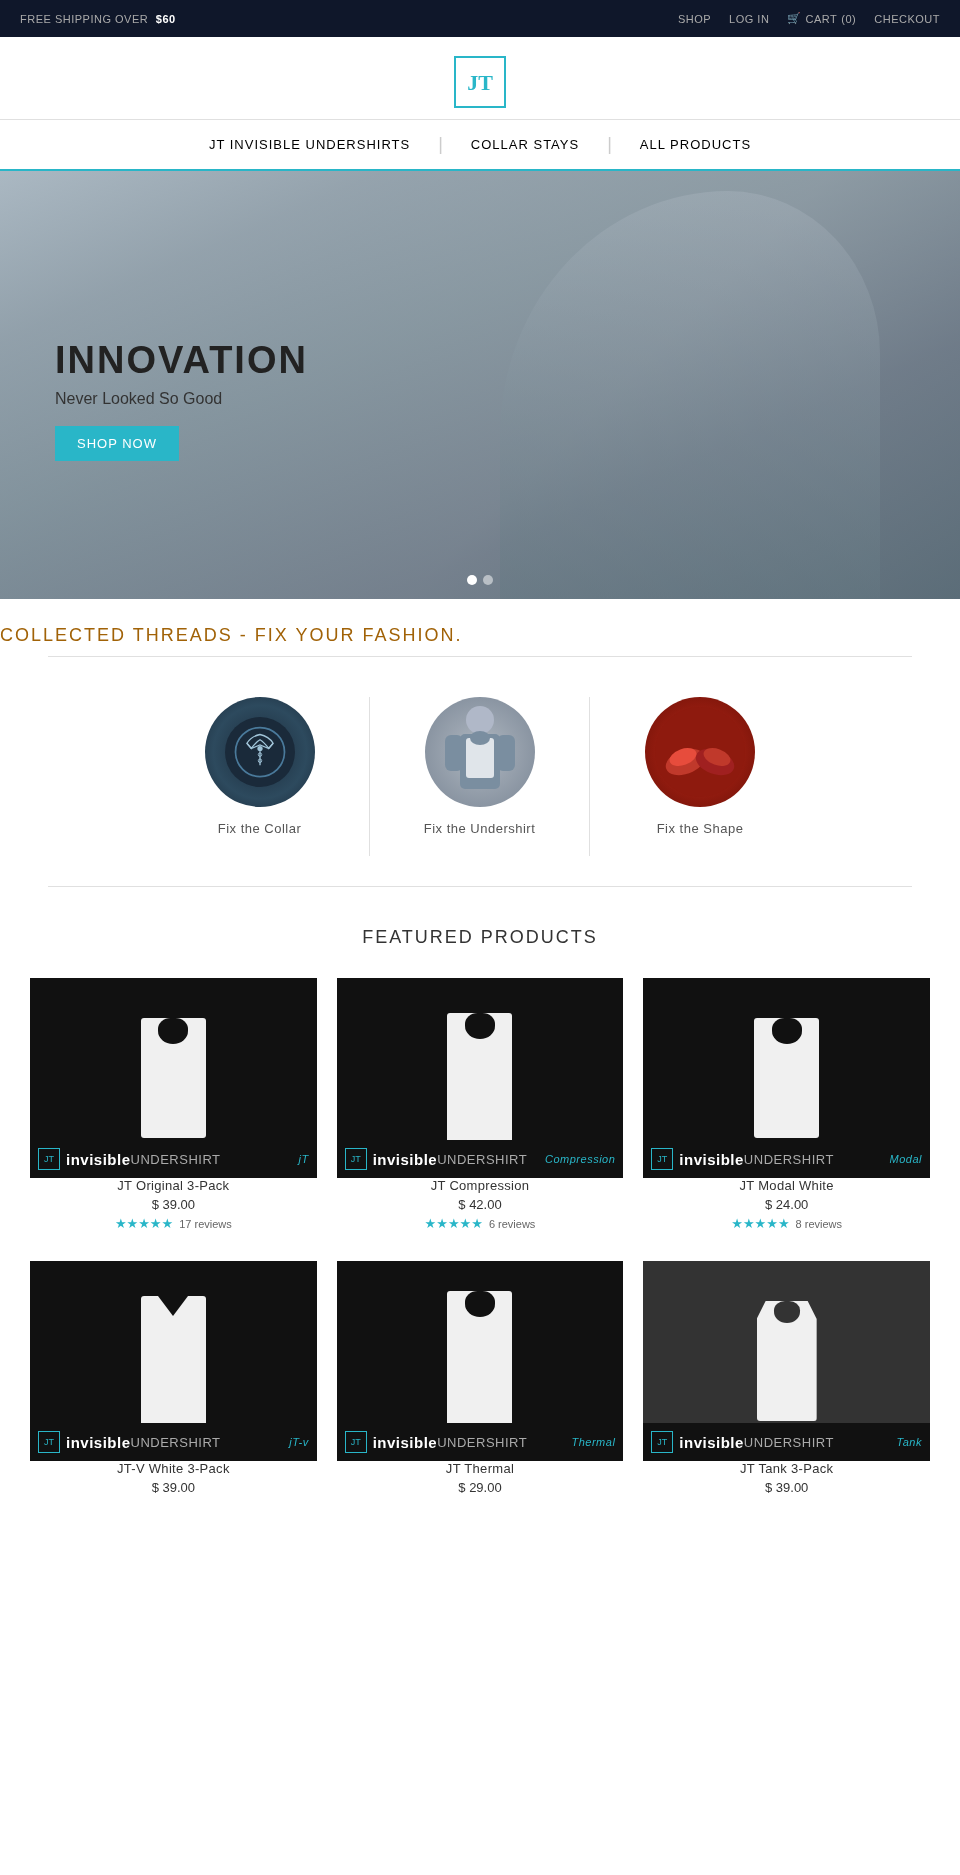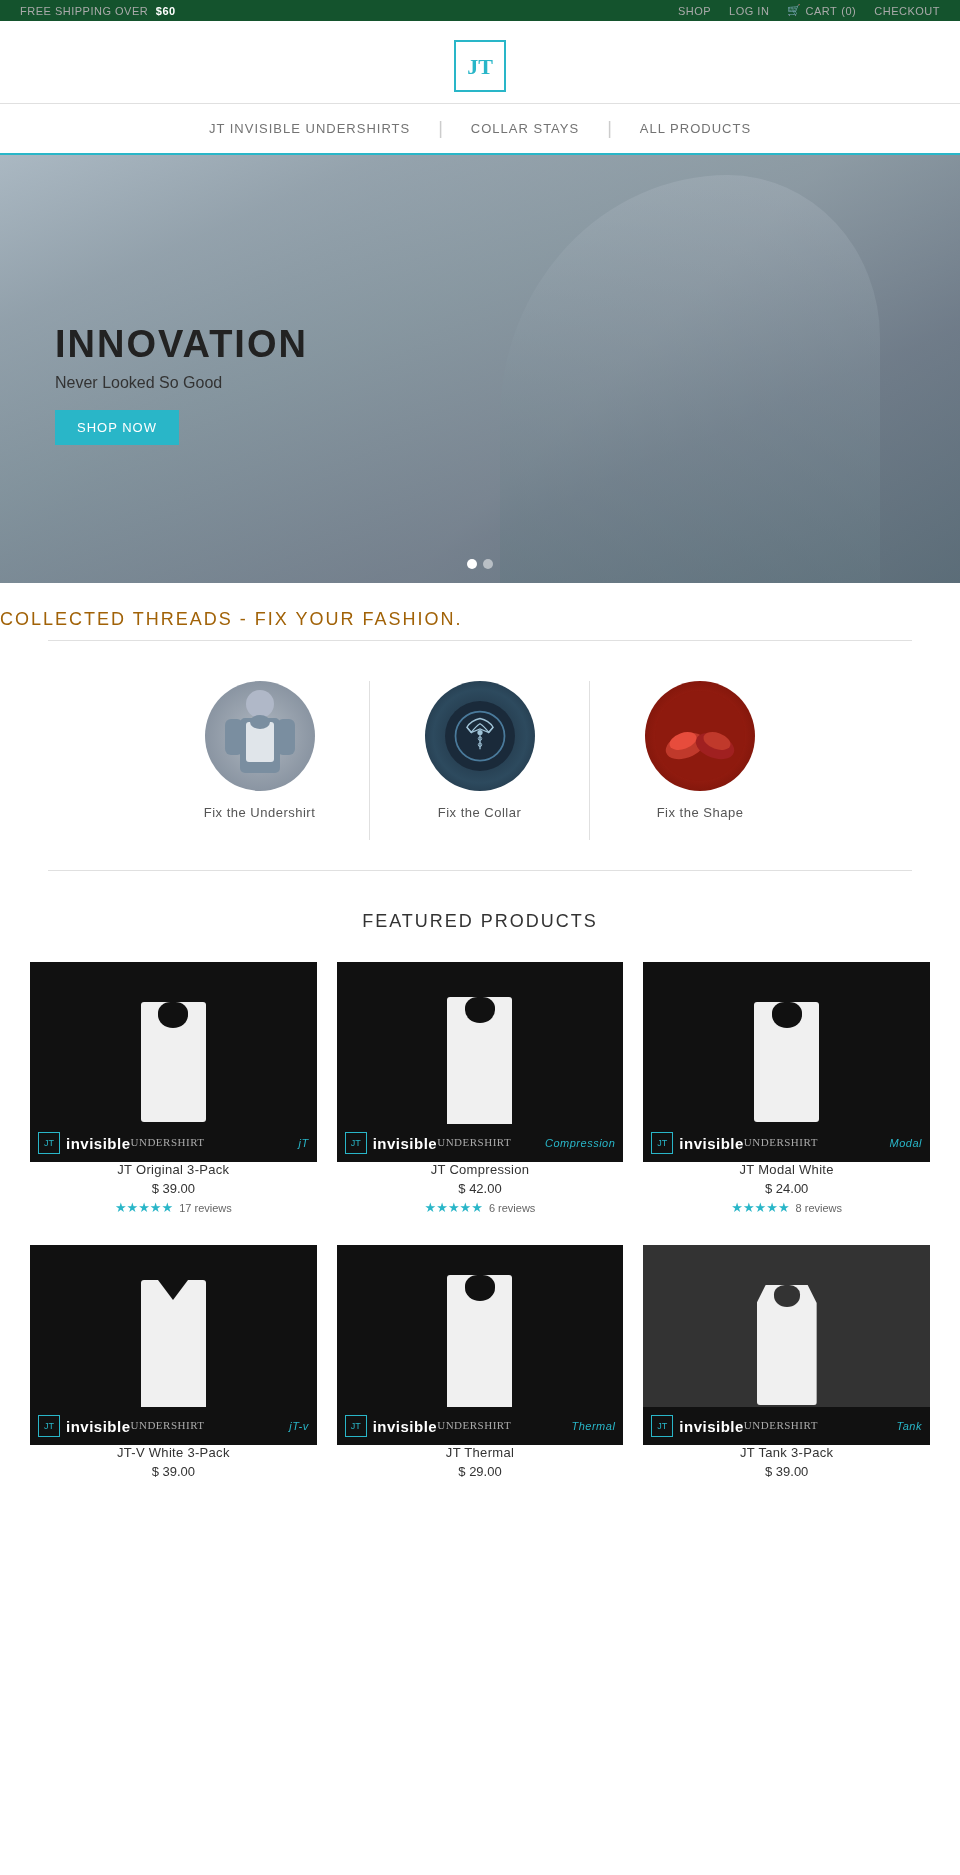--- a/index.html
+++ b/index.html
@@ -1,23 +1,23 @@
 <!DOCTYPE html>
 <html><head>
   <meta charset="utf-8">
   <style>
     * { margin: 0; padding: 0; box-sizing: border-box; }
     body { font-family: Arial, sans-serif; background: #fff; width: 960px; }
 
     
     .top-bar {
-      background: #14532d;
+      background: #0f172a;
       color: #aaa;
       font-size: 11px;
-      padding: 4px 20px;
+      padding: 12px 20px;
       display: flex;
       justify-content: flex-end;
       align-items: center;
       gap: 18px;
     }
     .top-bar span { color: #aaa; letter-spacing: 0.5px; }
     .top-bar a { color: #aaa; text-decoration: none; letter-spacing: 0.5px; }
     .top-bar .free-ship { margin-right: auto; }
 
     
@@ -36,21 +36,21 @@
     nav {
       display: flex;
       justify-content: center;
       align-items: center;
       padding: 14px 0;
       border-bottom: 2px solid #29b6c8;
       gap: 0;
     }
     nav a {
       text-decoration: none;
-      color: #737373;
+      color: #000000;
       font-size: 13px;
       letter-spacing: 1px;
       padding: 0 28px;
       text-transform: uppercase;
       font-weight: 500;
     }
     nav .sep {
       color: #ccc;
       font-size: 18px;
     }
@@ -236,25 +236,24 @@
       flex-direction: row;
     }
     .product-banner-invisible {
       font-size: 15px;
       font-weight: 700;
       color: #fff;
       letter-spacing: 0.5px;
       line-height: 1;
     }
     .product-banner-sub {
-      font-size: 11px;
+      font-size: 13px;
       color: #aaa;
       letter-spacing: 0.5px;
       text-transform: uppercase;
-      font-family: Liberation Serif, serif;
     }
     .product-banner-type {
       font-size: 11px;
       color: #29b6c8;
       margin-left: auto;
       font-style: italic;
       letter-spacing: 0.5px;
     }
     .product-name {
       font-size: 13px;
@@ -338,51 +337,51 @@
     <div class="dot"></div>
   </div>
 </div>
 
 <div class="section-title">COLLECTED THREADS - FIX YOUR FASHION.</div>
 <hr class="section-divider">
 
 <div class="categories">
 
   <div class="category-item">
+    <div class="category-circle cat-img-collar">
+      <svg width="80" height="80" viewBox="0 0 80 80" class="collar-svg">
+        <rect width="80" height="80" fill="#1a2a3a" rx="40"></rect>
+        <ellipse cx="40" cy="40" rx="28" ry="28" fill="none" stroke="#4a7a9b" stroke-width="2"></ellipse>
+
+        <path d="M25 30 Q30 22 40 20 Q50 22 55 30 L50 36 Q44 28 40 26 Q36 28 30 36 Z" fill="none" stroke="#a0c4d8" stroke-width="1.5"></path>
+        <path d="M25 30 L30 36 L40 32 L50 36 L55 30" fill="none" stroke="#a0c4d8" stroke-width="1.5"></path>
+        <circle cx="40" cy="36" r="3" fill="#a0c4d8"></circle>
+        <line x1="40" y1="39" x2="40" y2="55" stroke="#a0c4d8" stroke-width="1.5"></line>
+        <circle cx="40" cy="43" r="2" fill="none" stroke="#a0c4d8" stroke-width="1"></circle>
+        <circle cx="40" cy="50" r="2" fill="none" stroke="#a0c4d8" stroke-width="1"></circle>
+      </svg>
+    </div>
+    <div class="category-label">Fix the Collar</div>
+  </div>
+
+  <div class="category-item">
     <div class="category-circle cat-img-undershirt">
       <svg width="80" height="100" viewBox="0 0 80 100">
         <ellipse cx="40" cy="18" rx="14" ry="14" fill="#b0b8c8"></ellipse>
         <rect x="20" y="32" width="40" height="55" rx="5" fill="#7a8ea0"></rect>
         <rect x="5" y="33" width="18" height="36" rx="6" fill="#7a8ea0"></rect>
         <rect x="57" y="33" width="18" height="36" rx="6" fill="#7a8ea0"></rect>
         <rect x="26" y="36" width="28" height="40" rx="3" fill="#e0e5ea"></rect>
         <ellipse cx="40" cy="36" rx="10" ry="7" fill="#7a8ea0"></ellipse>
       </svg>
     </div>
     <div class="category-label">Fix the Undershirt</div>
   </div>
 
   <div class="category-item">
-    <div class="category-circle cat-img-collar">
-      <svg width="80" height="80" viewBox="0 0 80 80" class="collar-svg">
-        <rect width="80" height="80" fill="#1a2a3a" rx="40"></rect>
-        <ellipse cx="40" cy="40" rx="28" ry="28" fill="none" stroke="#4a7a9b" stroke-width="2"></ellipse>
-
-        <path d="M25 30 Q30 22 40 20 Q50 22 55 30 L50 36 Q44 28 40 26 Q36 28 30 36 Z" fill="none" stroke="#a0c4d8" stroke-width="1.5"></path>
-        <path d="M25 30 L30 36 L40 32 L50 36 L55 30" fill="none" stroke="#a0c4d8" stroke-width="1.5"></path>
-        <circle cx="40" cy="36" r="3" fill="#a0c4d8"></circle>
-        <line x1="40" y1="39" x2="40" y2="55" stroke="#a0c4d8" stroke-width="1.5"></line>
-        <circle cx="40" cy="43" r="2" fill="none" stroke="#a0c4d8" stroke-width="1"></circle>
-        <circle cx="40" cy="50" r="2" fill="none" stroke="#a0c4d8" stroke-width="1"></circle>
-      </svg>
-    </div>
-    <div class="category-label">Fix the Collar</div>
-  </div>
-
-  <div class="category-item">
     <div class="category-circle cat-img-shape">
       <svg width="90" height="90" viewBox="0 0 90 90">
         <rect width="90" height="90" fill="#8e1a0e" rx="45"></rect>
 
         <ellipse cx="30" cy="55" rx="20" ry="12" fill="#c0392b" transform="rotate(-20 30 55)"></ellipse>
         <ellipse cx="60" cy="55" rx="20" ry="12" fill="#a02020" transform="rotate(20 60 55)"></ellipse>
         <ellipse cx="28" cy="50" rx="14" ry="8" fill="#e74c3c" transform="rotate(-20 28 50)"></ellipse>
         <ellipse cx="62" cy="50" rx="14" ry="8" fill="#c0392b" transform="rotate(20 62 50)"></ellipse>
       </svg>
     </div>

